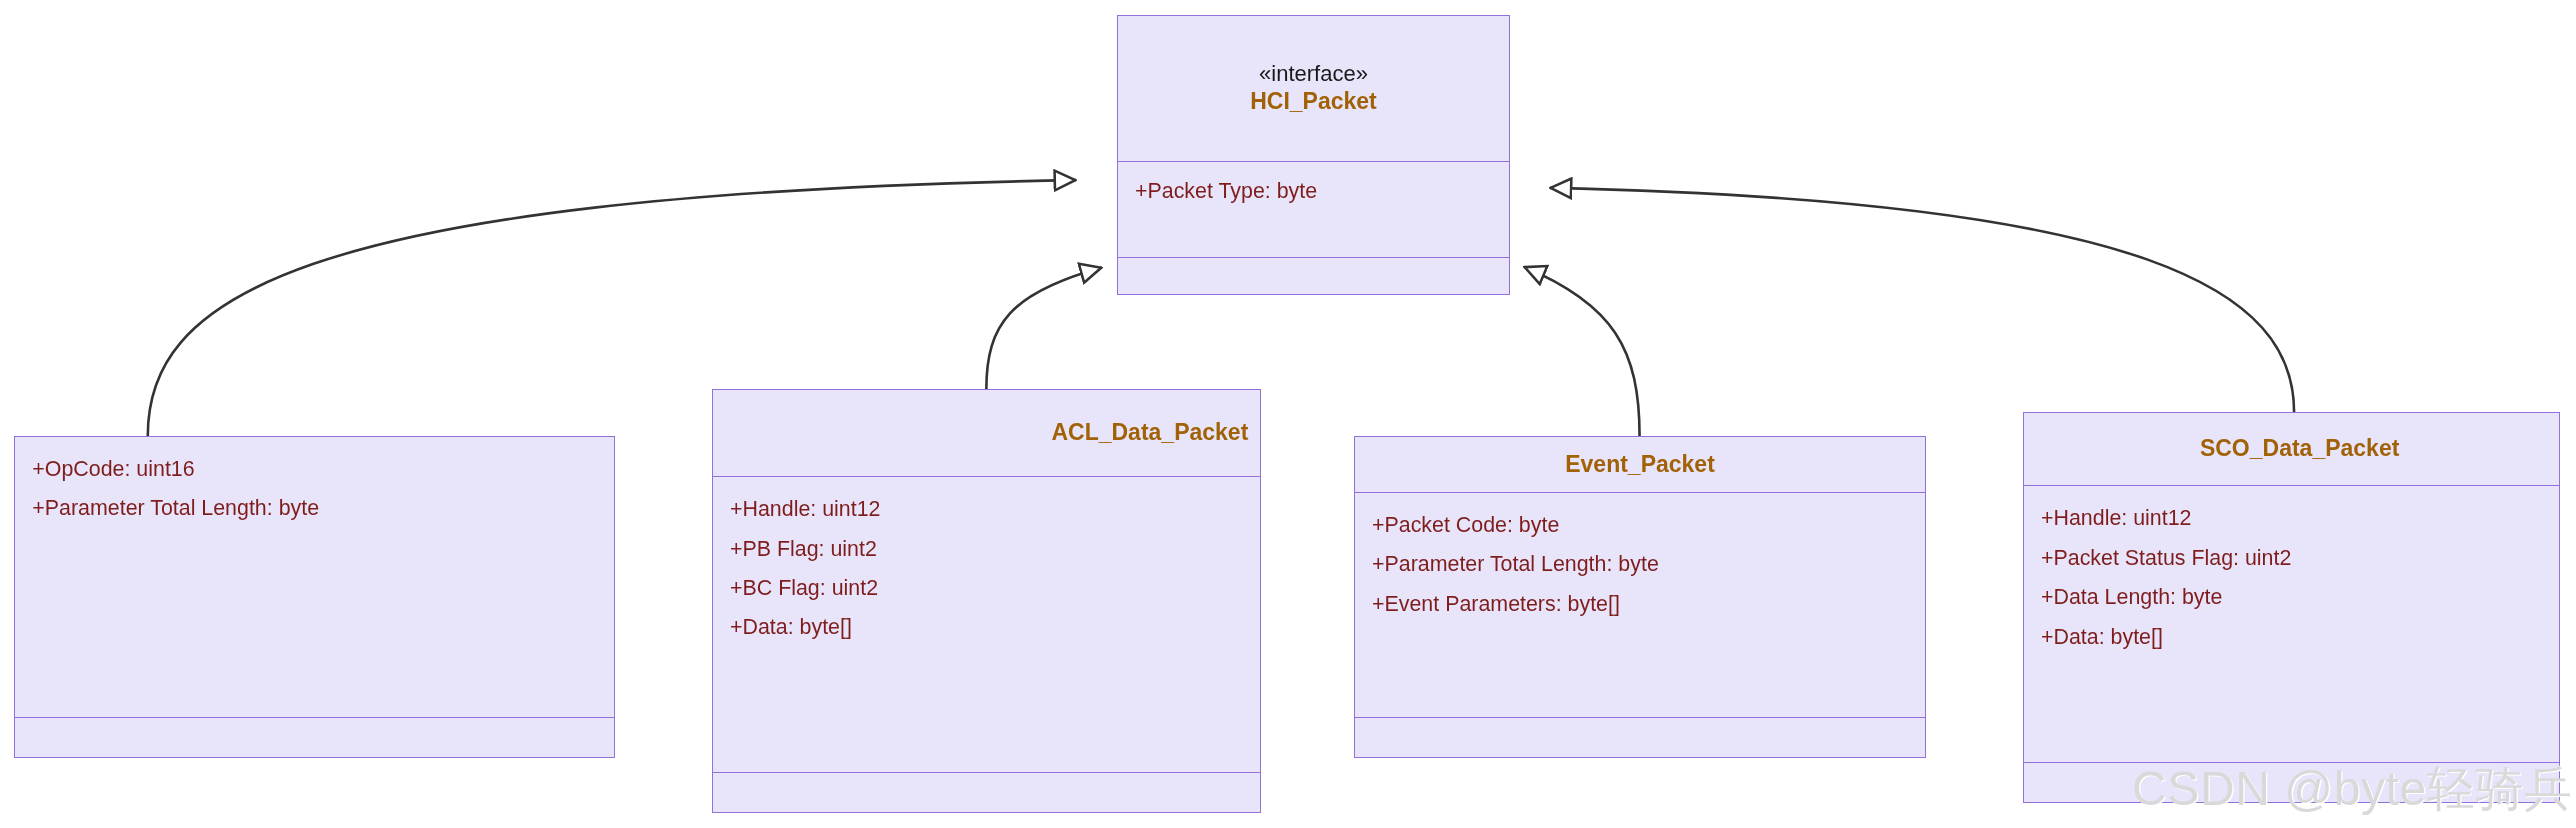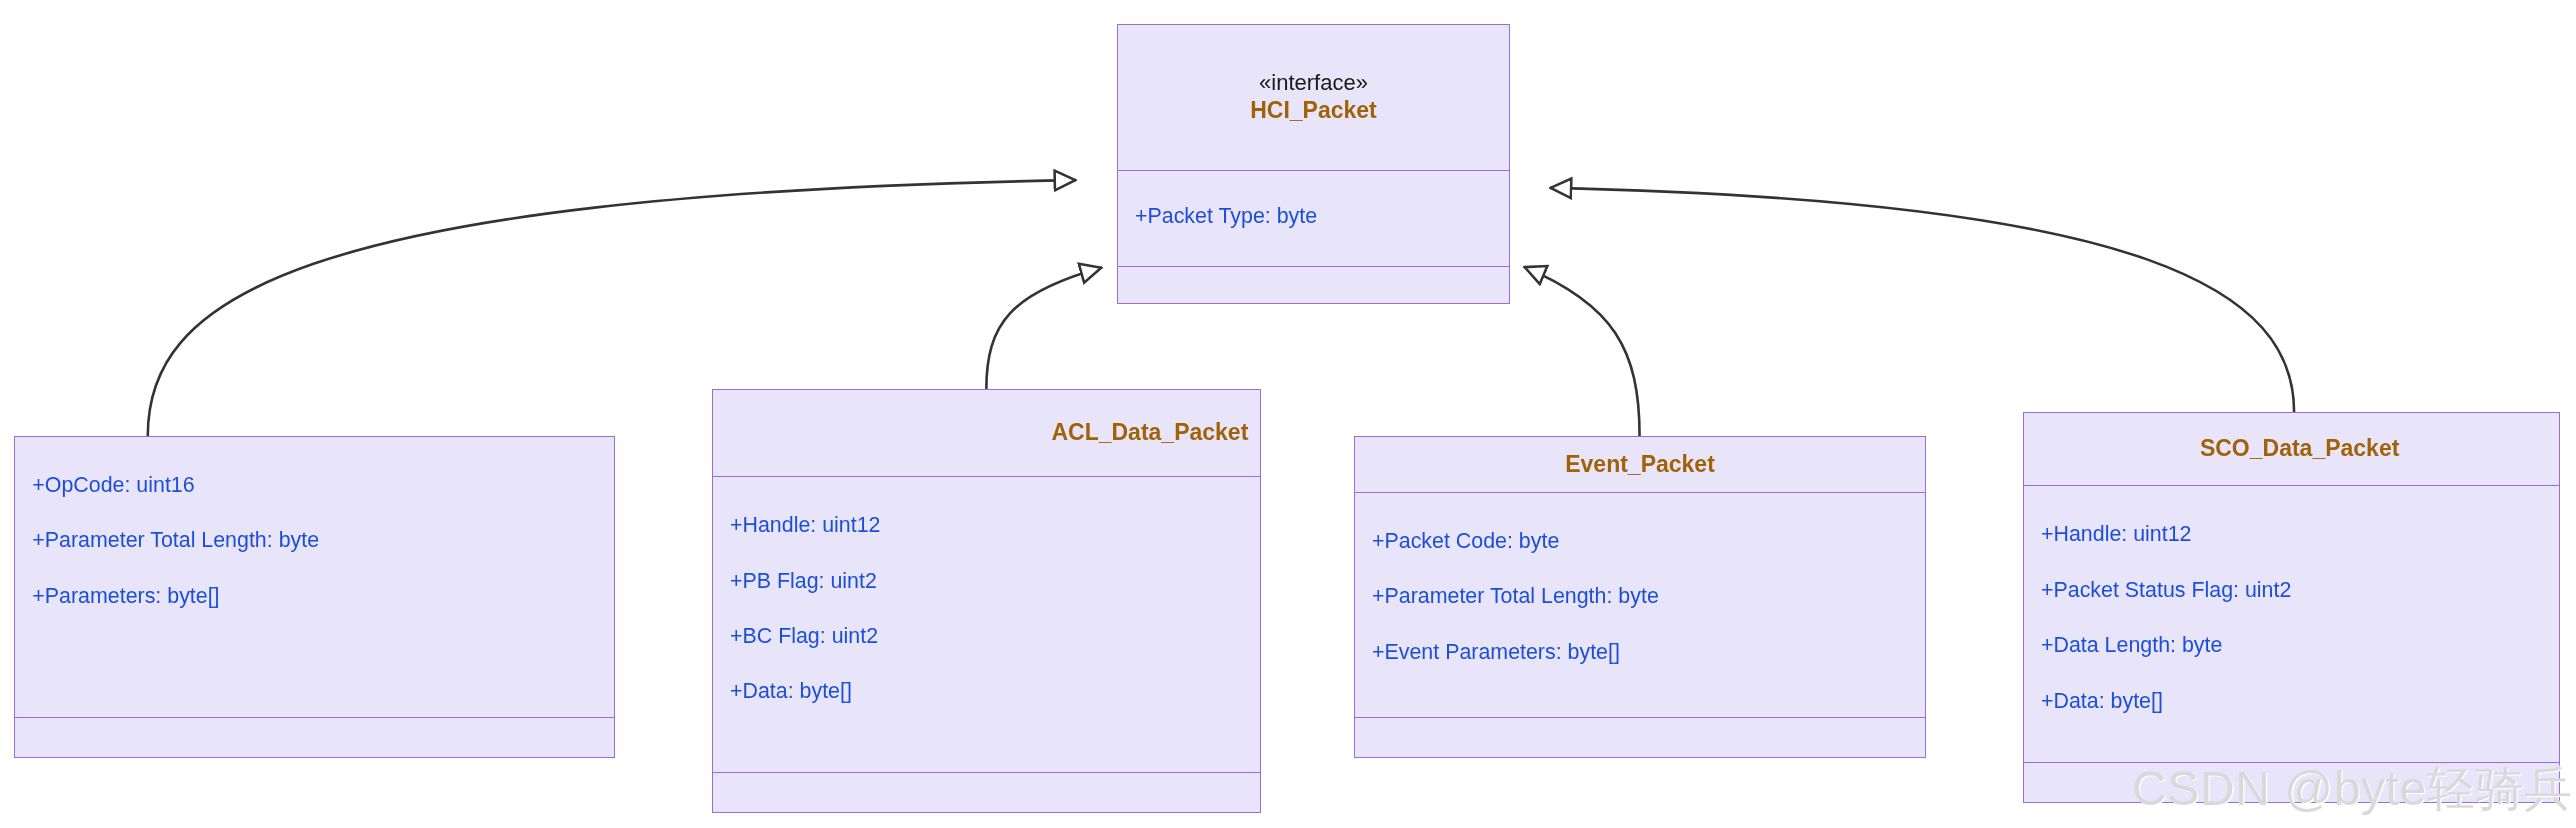--- a/index.html
+++ b/index.html
@@ -51,25 +51,24 @@
     box-sizing: border-box;
     flex: 1 1 auto;
     border-bottom: 1.9px solid #9370db;
     padding: 22px 17px 6.5px 17px;
     display: flex;
     flex-direction: column;
     justify-content: flex-start;
   }
   .uml-attr {
     font-size: 21.4px;
-    color: #1d4ed8;
+    color: #7f1d1d;
     line-height: 1.0;
     margin-bottom: 18px;
     white-space: nowrap;
-    margin-top: 16px;
   }
   .uml-methods {
     box-sizing: border-box;
     flex: 0 0 auto;
   }
 
   
   #edges {
     position: absolute;
     left: 0;
@@ -106,36 +105,35 @@
 
     <path d="M 228 673 C 228 470 430 300 1660 278" fill="none" stroke="#333333" stroke-width="4" marker-end="url(#hollow-tri)"></path>
 
     <path d="M 1522 601 C 1522 500 1560 452 1700 413" fill="none" stroke="#333333" stroke-width="4" marker-end="url(#hollow-tri)"></path>
 
     <path d="M 2530 673 C 2530 540 2490 470 2352 412" fill="none" stroke="#333333" stroke-width="4" marker-end="url(#hollow-tri)"></path>
 
     <path d="M 3540 636 C 3540 450 3320 310 2392 290" fill="none" stroke="#333333" stroke-width="4" marker-end="url(#hollow-tri)"></path>
   </svg>
 
-  <div class="uml-box" style="left:1117px; top:24px; width:393px; height:280px;">
+  <div class="uml-box" style="left:1117px; top:15px; width:393px; height:280px;">
     <div class="uml-header" style="height:147px;">
       <div class="uml-stereotype">«interface»</div>
       <div class="uml-title">HCI_Packet</div>
     </div>
     <div class="uml-attrs" style="height:97px; padding-top:19.4px;">
       <div class="uml-attr">+Packet Type: byte</div>
     </div>
     <div class="uml-methods" style="height:36px;"></div>
   </div>
 
   <div class="uml-box" style="left:14.3px; top:436px; width:601px; height:322px;">
     <div class="uml-attrs" style="height:217px;">
       <div class="uml-attr">+OpCode: uint16</div>
       <div class="uml-attr">+Parameter Total Length: byte</div>
-      <div class="uml-attr">+Parameters: byte[]</div>
     </div>
     <div class="uml-methods" style="height:39px;"></div>
   </div>
 
   <div class="uml-box" style="left:712px; top:389px; width:549px; height:424px;">
     <div class="uml-header" style="height:91px;align-items:flex-end;">
       <div class="uml-title">ACL_Data_Packet</div>
     </div>
     <div class="uml-attrs" style="height:308px;">
       <div class="uml-attr">+Handle: uint12</div>

